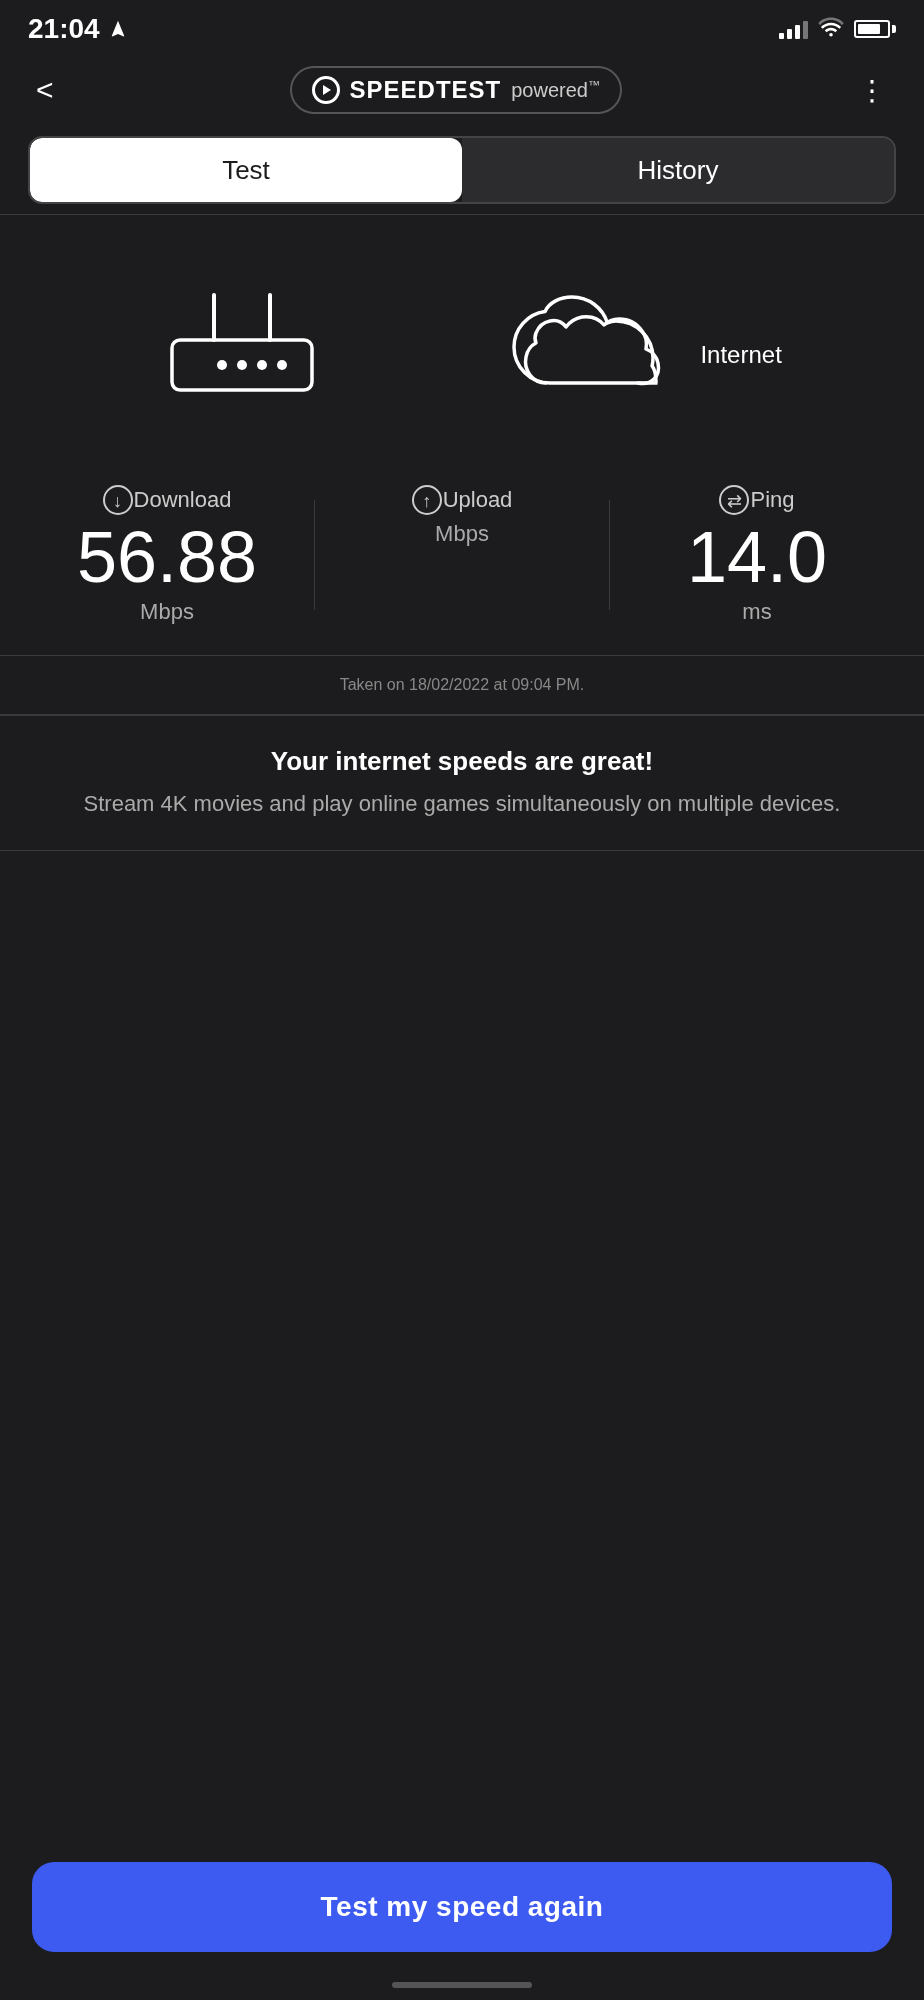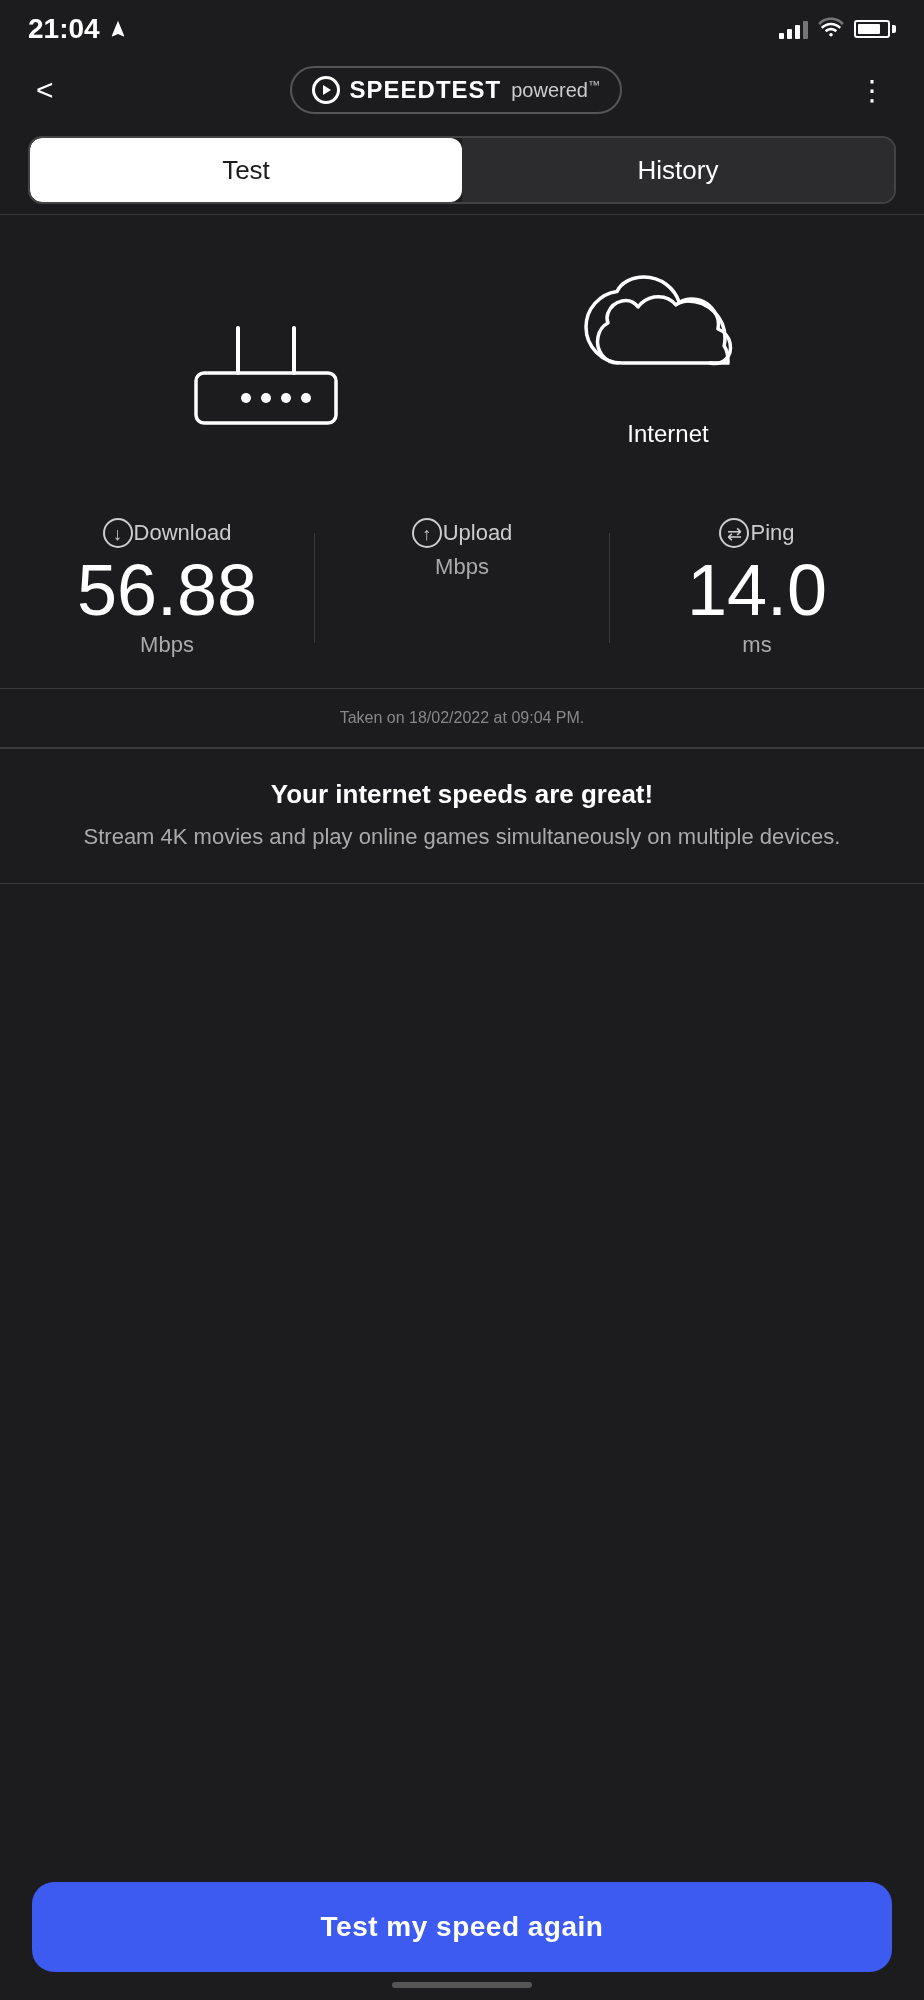--- a/index.html
+++ b/index.html
@@ -227,23 +227,22 @@
     }
 
     
     .router-svg {
       width: 200px;
       height: 140px;
     }
 
     .cloud-area {
       display: flex;
-      flex-direction: column;
-      align-items: center;
-      gap: 25px;
+      align-items: center;
+      gap: 14px;
     }
 
     .cloud-svg {
       width: 180px;
       height: 120px;
     }
 
     .cloud-label {
       font-size: 24px;
       color: #fff;
@@ -334,21 +333,21 @@
 
     
     .bottom-spacer {
       height: 380px;
       border-top: 1px solid #3a3a3c;
     }
 
     
     .test-again-container {
       position: fixed;
-      bottom: 28px;
+      bottom: 48px;
       left: 50%;
       transform: translateX(-50%);
       width: 860px;
     }
 
     .test-again-btn {
       width: 100%;
       height: 90px;
       background: #3d5af1;
       border: none;

